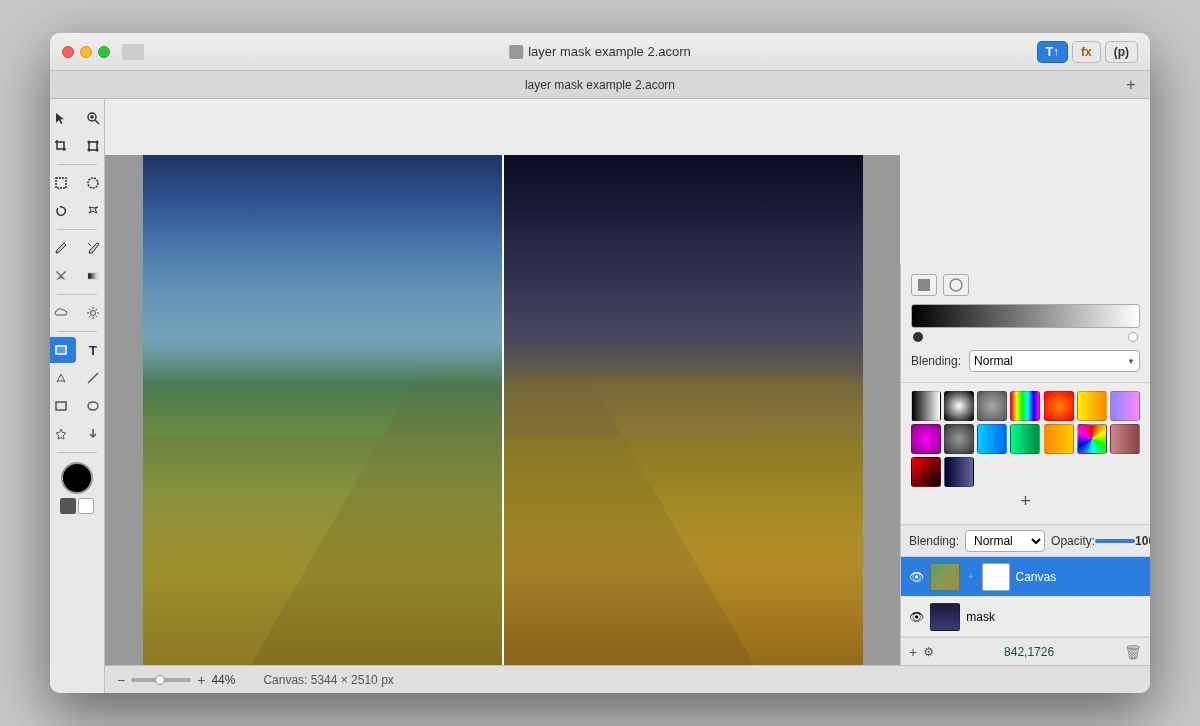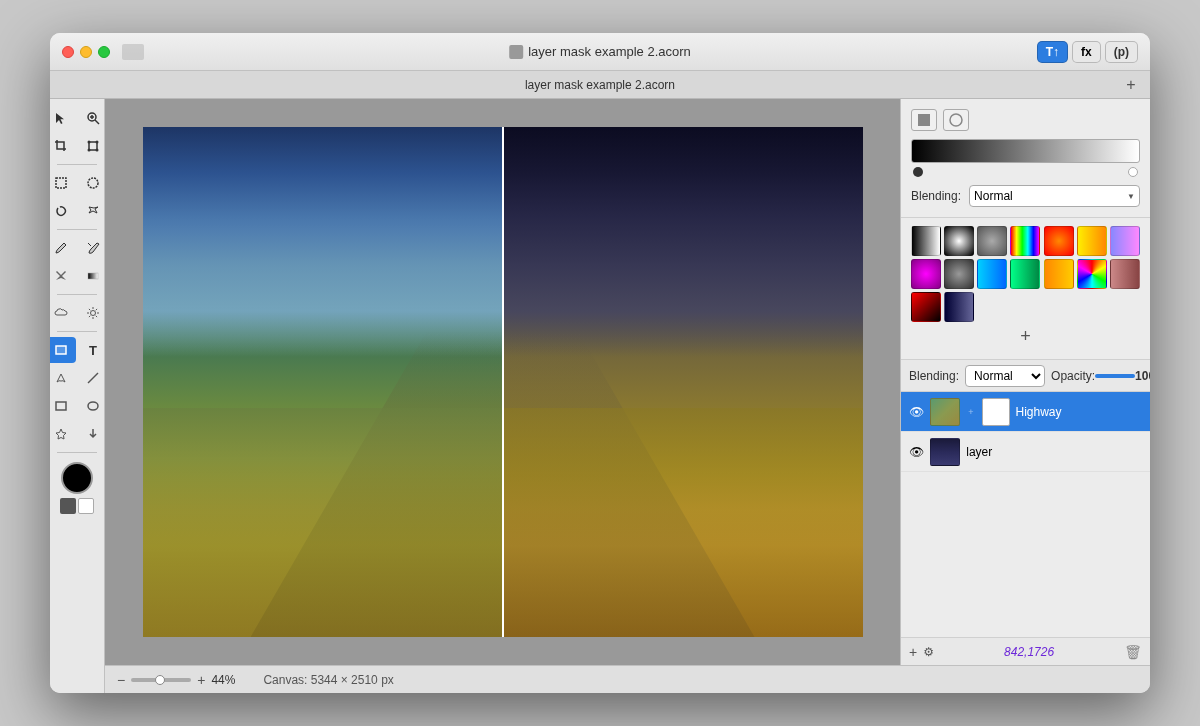--- a/index.html
+++ b/index.html
@@ -81,21 +81,21 @@
       border-radius: 5px;
       border: 1px solid rgba(0,0,0,0.2);
       font-size: 12px;
       font-weight: 600;
       cursor: pointer;
       display: flex;
       align-items: center;
       justify-content: center;
     }
     .btn-text { background: #2c7de0; color: white; }
-    .btn-fx { background: #e8e8e8; color: #000000; }
+    .btn-fx { background: #e8e8e8; color: #a16207; }
     .btn-p { background: #e8e8e8; color: #333; }
 
     
     .tabbar {
       height: 28px;
       background: #d8d8d8;
       border-bottom: 1px solid #b8b8b8;
       display: flex;
       align-items: center;
       justify-content: center;
@@ -544,22 +544,21 @@
       gap: 6px;
       align-items: center;
     }
     .footer-btn {
       font-size: 14px;
       cursor: pointer;
       color: #555;
     }
     .coords-display {
       font-size: 12px;
-      color: #6d28d9;
-      font-style: italic;
+      color: #14532d;
     }
     .trash-btn {
       font-size: 14px;
       cursor: pointer;
       color: #888;
     }
   </style>
 </head>
 <body>
 
@@ -750,21 +749,21 @@
       <div class="tool-divider"></div>
       <div class="color-swatch" style="background:#000;"></div>
       <div class="color-mini-row">
         <div class="color-mini" style="background:#555;width:16px;height:16px;border-radius:2px;"></div>
         <div class="color-mini" style="background:#fff;border:1px solid #aaa;width:16px;height:16px;border-radius:2px;"></div>
       </div>
     </div>
 
     <div style="display:flex;flex-direction:column;flex:1;overflow:hidden;">
 
-      <div style="display:flex;flex:1;overflow:hidden;">
+      <div style="display:flex;flex:1;overflow:hidden;align-items:flex-end;">
 
         <div class="canvas-area">
           <div class="canvas-image">
             <div class="canvas-left"></div>
             <div class="canvas-right"></div>
 
             <div style="position:absolute;left:0;top:0;width:50%;height:45%;background:linear-gradient(180deg,#1a3060 0%,#2a5090 20%,#4a7ab0 40%,#6a9ac0 60%,#7aaad0 80%,transparent 100%);opacity:0.8;"></div>
 
             <div style="position:absolute;right:0;top:0;width:50%;height:45%;background:linear-gradient(180deg,#0a0a20 0%,#151530 20%,#252545 40%,#353555 60%,#454560 80%,transparent 100%);opacity:0.9;"></div>
 
@@ -851,27 +850,27 @@
               </div>
             </div>
 
             <div class="layer-list">
 
               <div class="layer-item selected">
                 <span class="layer-eye">👁</span>
                 <div class="layer-thumb layer-thumb-highway"></div>
                 <span style="font-size:9px;color:rgba(255,255,255,0.5);padding:0 2px;">+</span>
                 <div class="layer-mask"></div>
-                <span class="layer-name">Highway</span>
+                <span class="layer-name">Canvas</span>
               </div>
 
               <div class="layer-item">
                 <span class="layer-eye">👁</span>
                 <div class="layer-thumb layer-thumb-stars"></div>
-                <span class="layer-name">layer</span>
+                <span class="layer-name">mask</span>
               </div>
             </div>
 
             <div class="layers-footer">
               <div class="layers-footer-left">
                 <span class="footer-btn">+</span>
                 <span class="footer-btn" style="font-size:12px;">⚙</span>
               </div>
               <span class="coords-display">842,1726</span>
               <span class="trash-btn">🗑</span>

